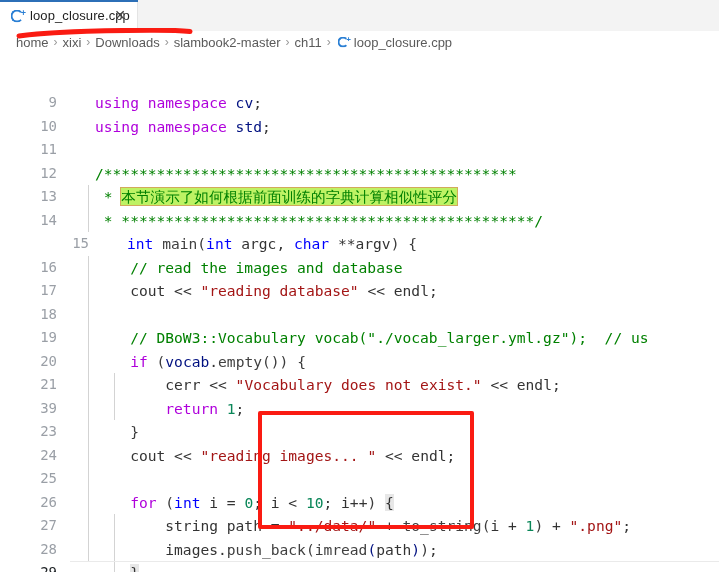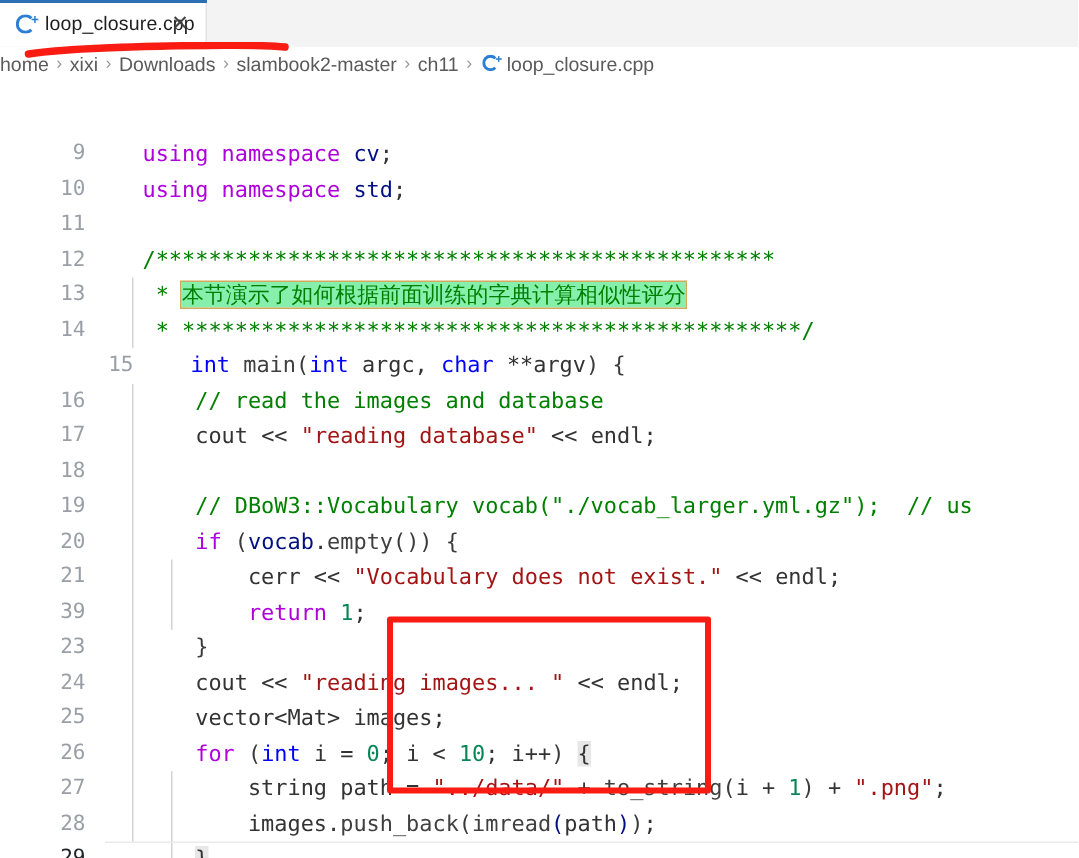--- a/index.html
+++ b/index.html
@@ -16,21 +16,21 @@
   .tab{position:absolute;left:0;top:0;height:31px;width:138px;background:#ffffff;
        border-right:1px solid #e4e4e4;box-sizing:border-box;display:flex;align-items:center;}
   .tab-topline{position:absolute;left:0;top:0;width:138px;height:2px;background:#2c6fb7;}
   .tab-icon{width:16px;height:16px;margin-left:9px;margin-right:5px;position:relative;flex:none;}
   .tab-label{font-size:13px;color:#1e1e1e;white-space:nowrap;letter-spacing:0.1px;}
   .tab-close{position:absolute;right:9px;top:7px;width:16px;height:16px;color:#444;
              font-size:14px;line-height:16px;text-align:center;}
 
   
   .breadcrumb{position:absolute;left:0;top:31px;width:719px;height:22px;background:#ffffff;
-              display:flex;align-items:center;box-sizing:border-box;
+              display:flex;align-items:center;padding-left:16px;box-sizing:border-box;
               font-size:13px;color:#616161;white-space:nowrap;overflow:hidden;}
   .crumb{color:#5a5a5a;}
   .crumb-sep{margin:0 5px;color:#9a9a9a;font-size:12px;}
   .crumb-file-icon{width:14px;height:14px;position:relative;display:inline-block;
                    margin-right:4px;vertical-align:-2px;}
 
   
   .cppicon{position:absolute;left:50%;top:50%;transform:translate(-50%,-50%);
            width:13px;height:13px;border:2.2px solid #2a7fd4;border-radius:50%;
            box-sizing:border-box;border-right-color:transparent;}
@@ -64,21 +64,21 @@
   .typ{color:#267f99;}
   .fn{color:#404040;}
   .var{color:#001080;}
   .num{color:#098658;}
   .op{color:#333333;}
   .brk{color:#3b3b3b;}
 
   .brkhl{background:#e7e7e7;outline:0;}
 
   
-  .hl{background:#86efac;outline:1px solid #d2a95c;}
+  .hl{background:#bef264;outline:1px solid #d2a95c;}
 
   
   .curline-top{position:absolute;left:70px;width:649px;height:1px;background:#eaeaea;}
 
   
   .annot{position:absolute;pointer-events:none;}
   .redbox{border:4px solid #fa1b12;border-radius:2px;}
 </style>
 </head>
 <body>
@@ -177,21 +177,20 @@
         <div class="row" style="top: 367px;">
           <div class="lnum">23</div>
           <div class="code"><span class="op">    </span><span class="brk">}</span></div>
         </div>
         <div class="row" style="top: 390.5px;">
           <div class="lnum">24</div>
           <div class="code"><span class="op">    </span><span class="op">cout</span><span class="op"> &lt;&lt; </span><span class="str">"reading images... "</span><span class="op"> &lt;&lt; </span><span class="op">endl</span><span class="op">;</span></div>
         </div>
         <div class="row" style="top: 414px;">
           <div class="lnum">25</div>
-          <div class="code"><span class="op">    </span><span class="op">vector</span><span class="op">&lt;</span><span class="op">Mat</span><span class="op">&gt; images</span><span class="op">;</span></div>
         </div>
         <div class="row" style="top: 437.5px;">
           <div class="lnum">26</div>
           <div class="code"><span class="op">    </span><span class="kwc">for</span><span class="op"> </span><span class="brk">(</span><span class="kw">int</span><span class="op"> i = </span><span class="num">0</span><span class="op">; i &lt; </span><span class="num">10</span><span class="op">; i++</span><span class="brk">)</span><span class="op"> </span><span class="brkhl">{</span></div>
         </div>
         <div class="row" style="top: 461px;">
           <div class="lnum">27</div>
           <div class="code"><span class="op">        </span><span class="op">string path = </span><span class="str">"../data/"</span><span class="op"> + </span><span class="fn">to_string</span><span class="brk">(</span><span class="op">i + </span><span class="num">1</span><span class="brk">)</span><span class="op"> + </span><span class="str">".png"</span><span class="op">;</span></div>
         </div>
         <div class="row" style="top: 484.5px;">

